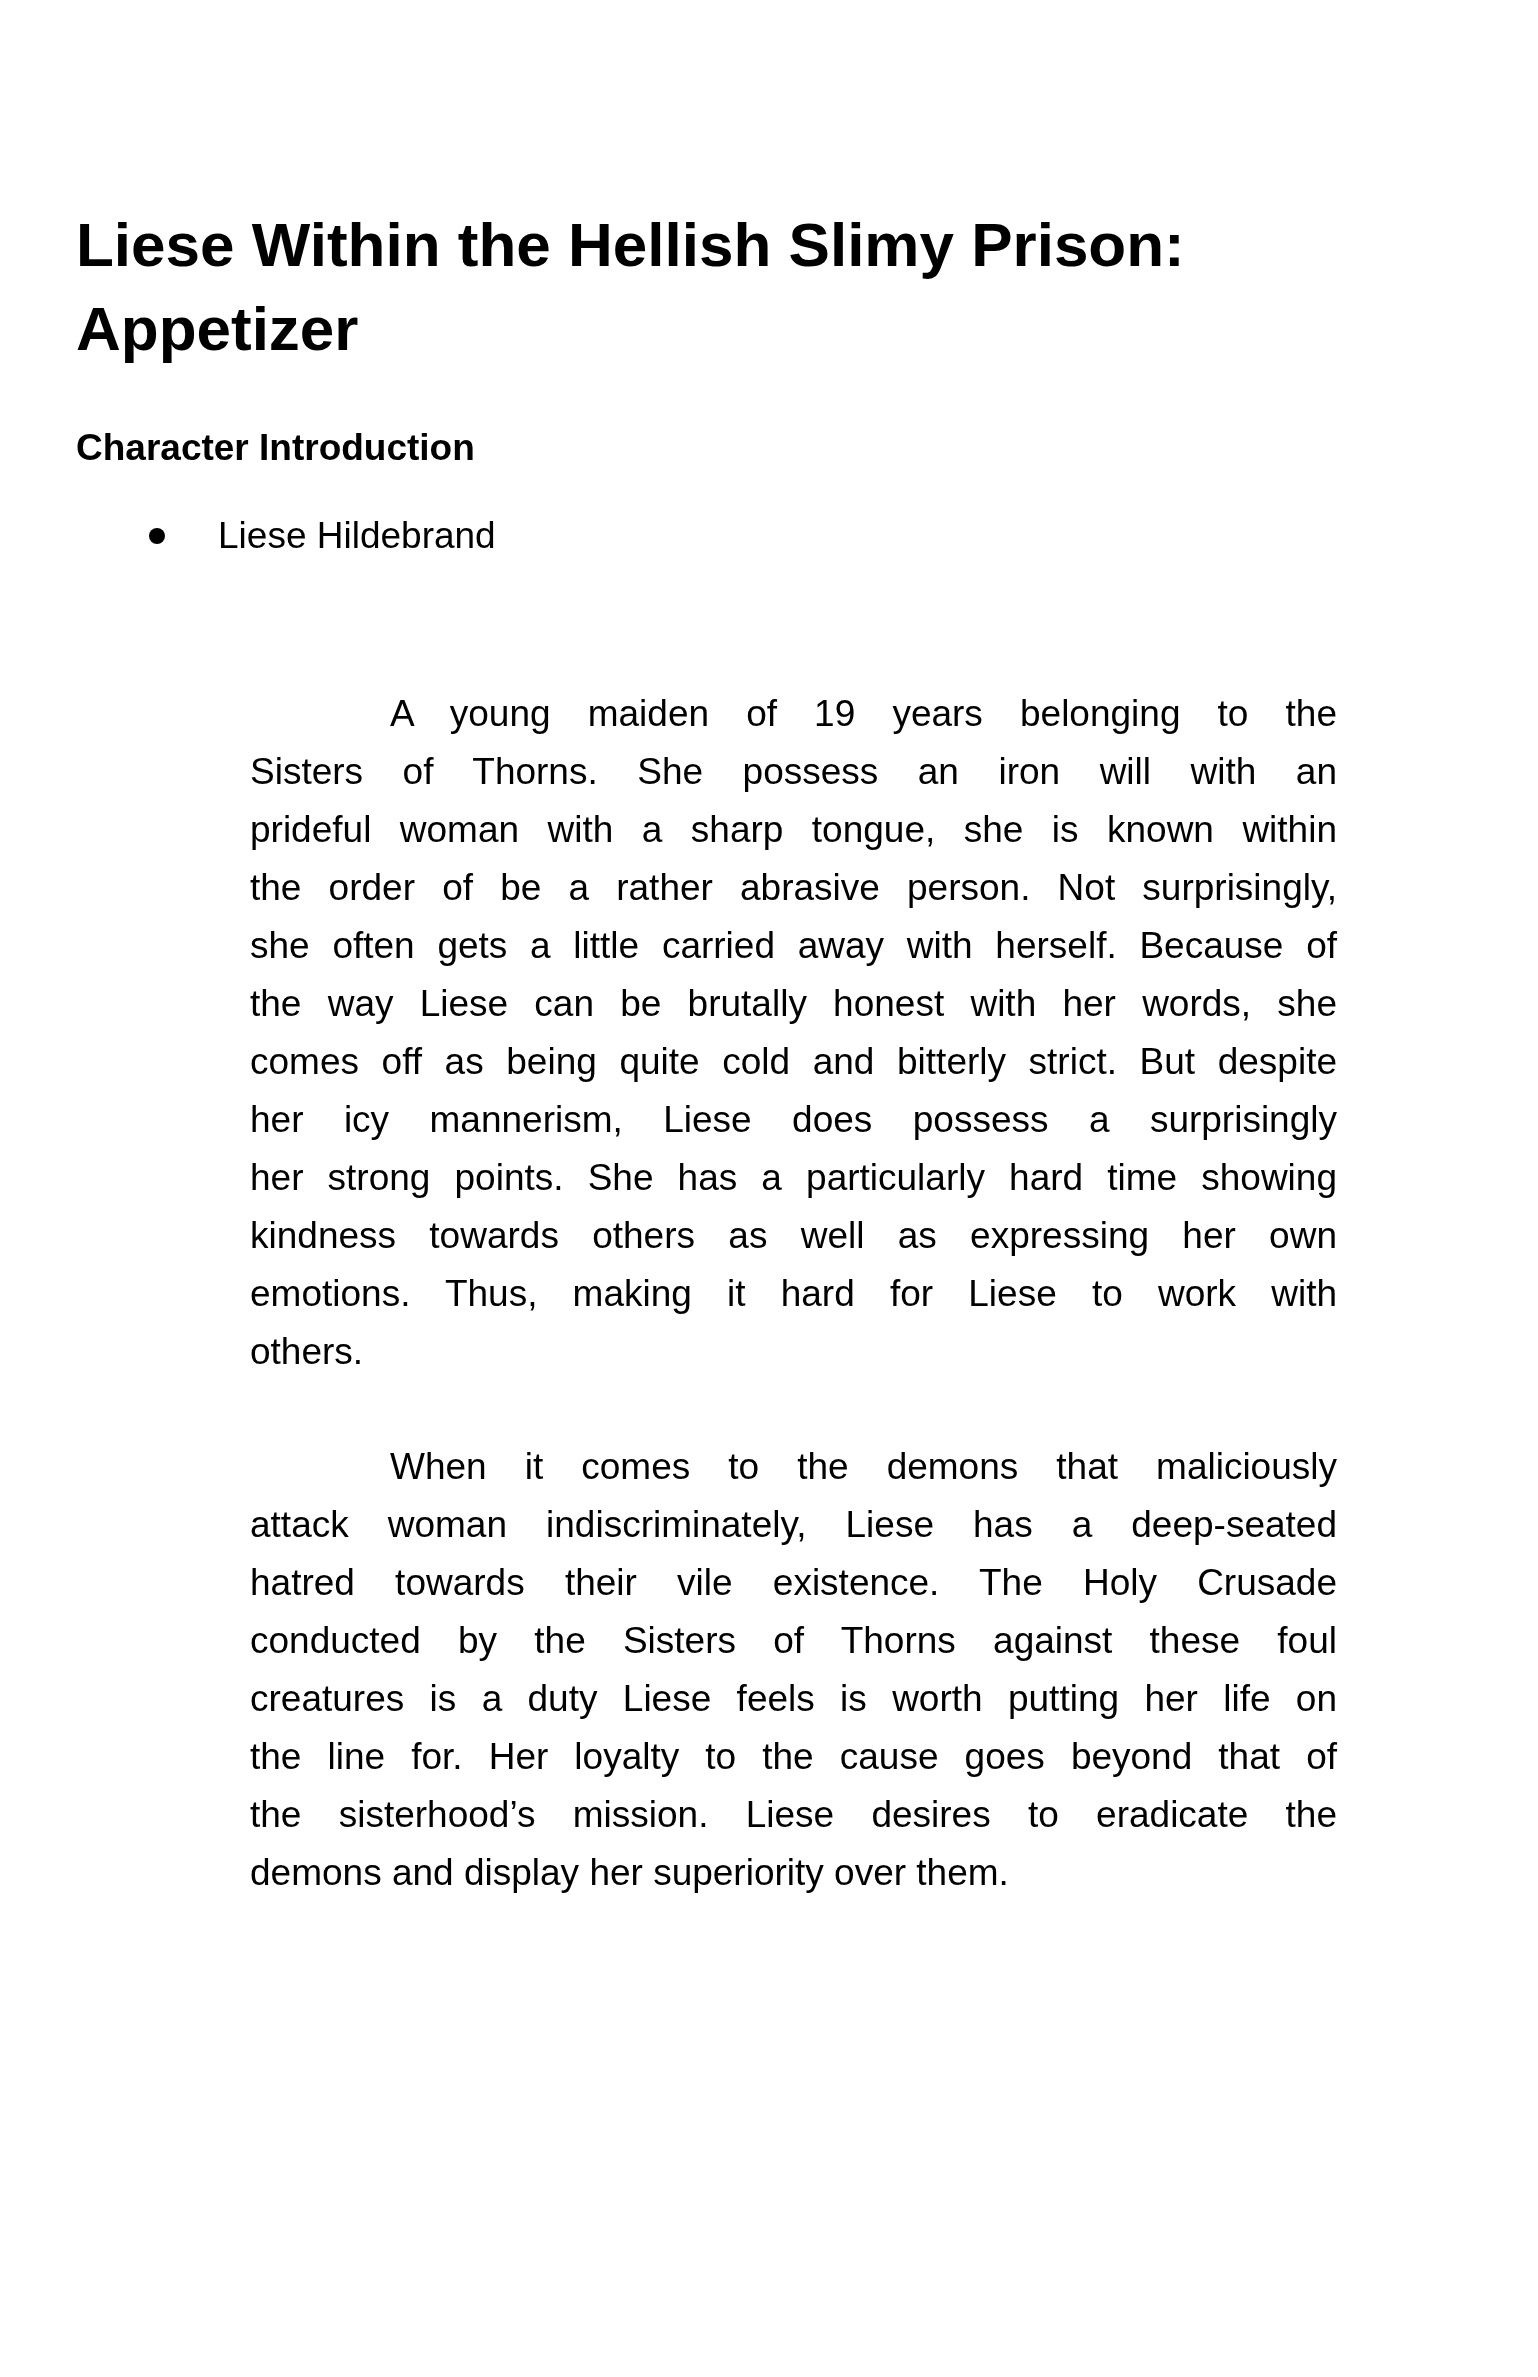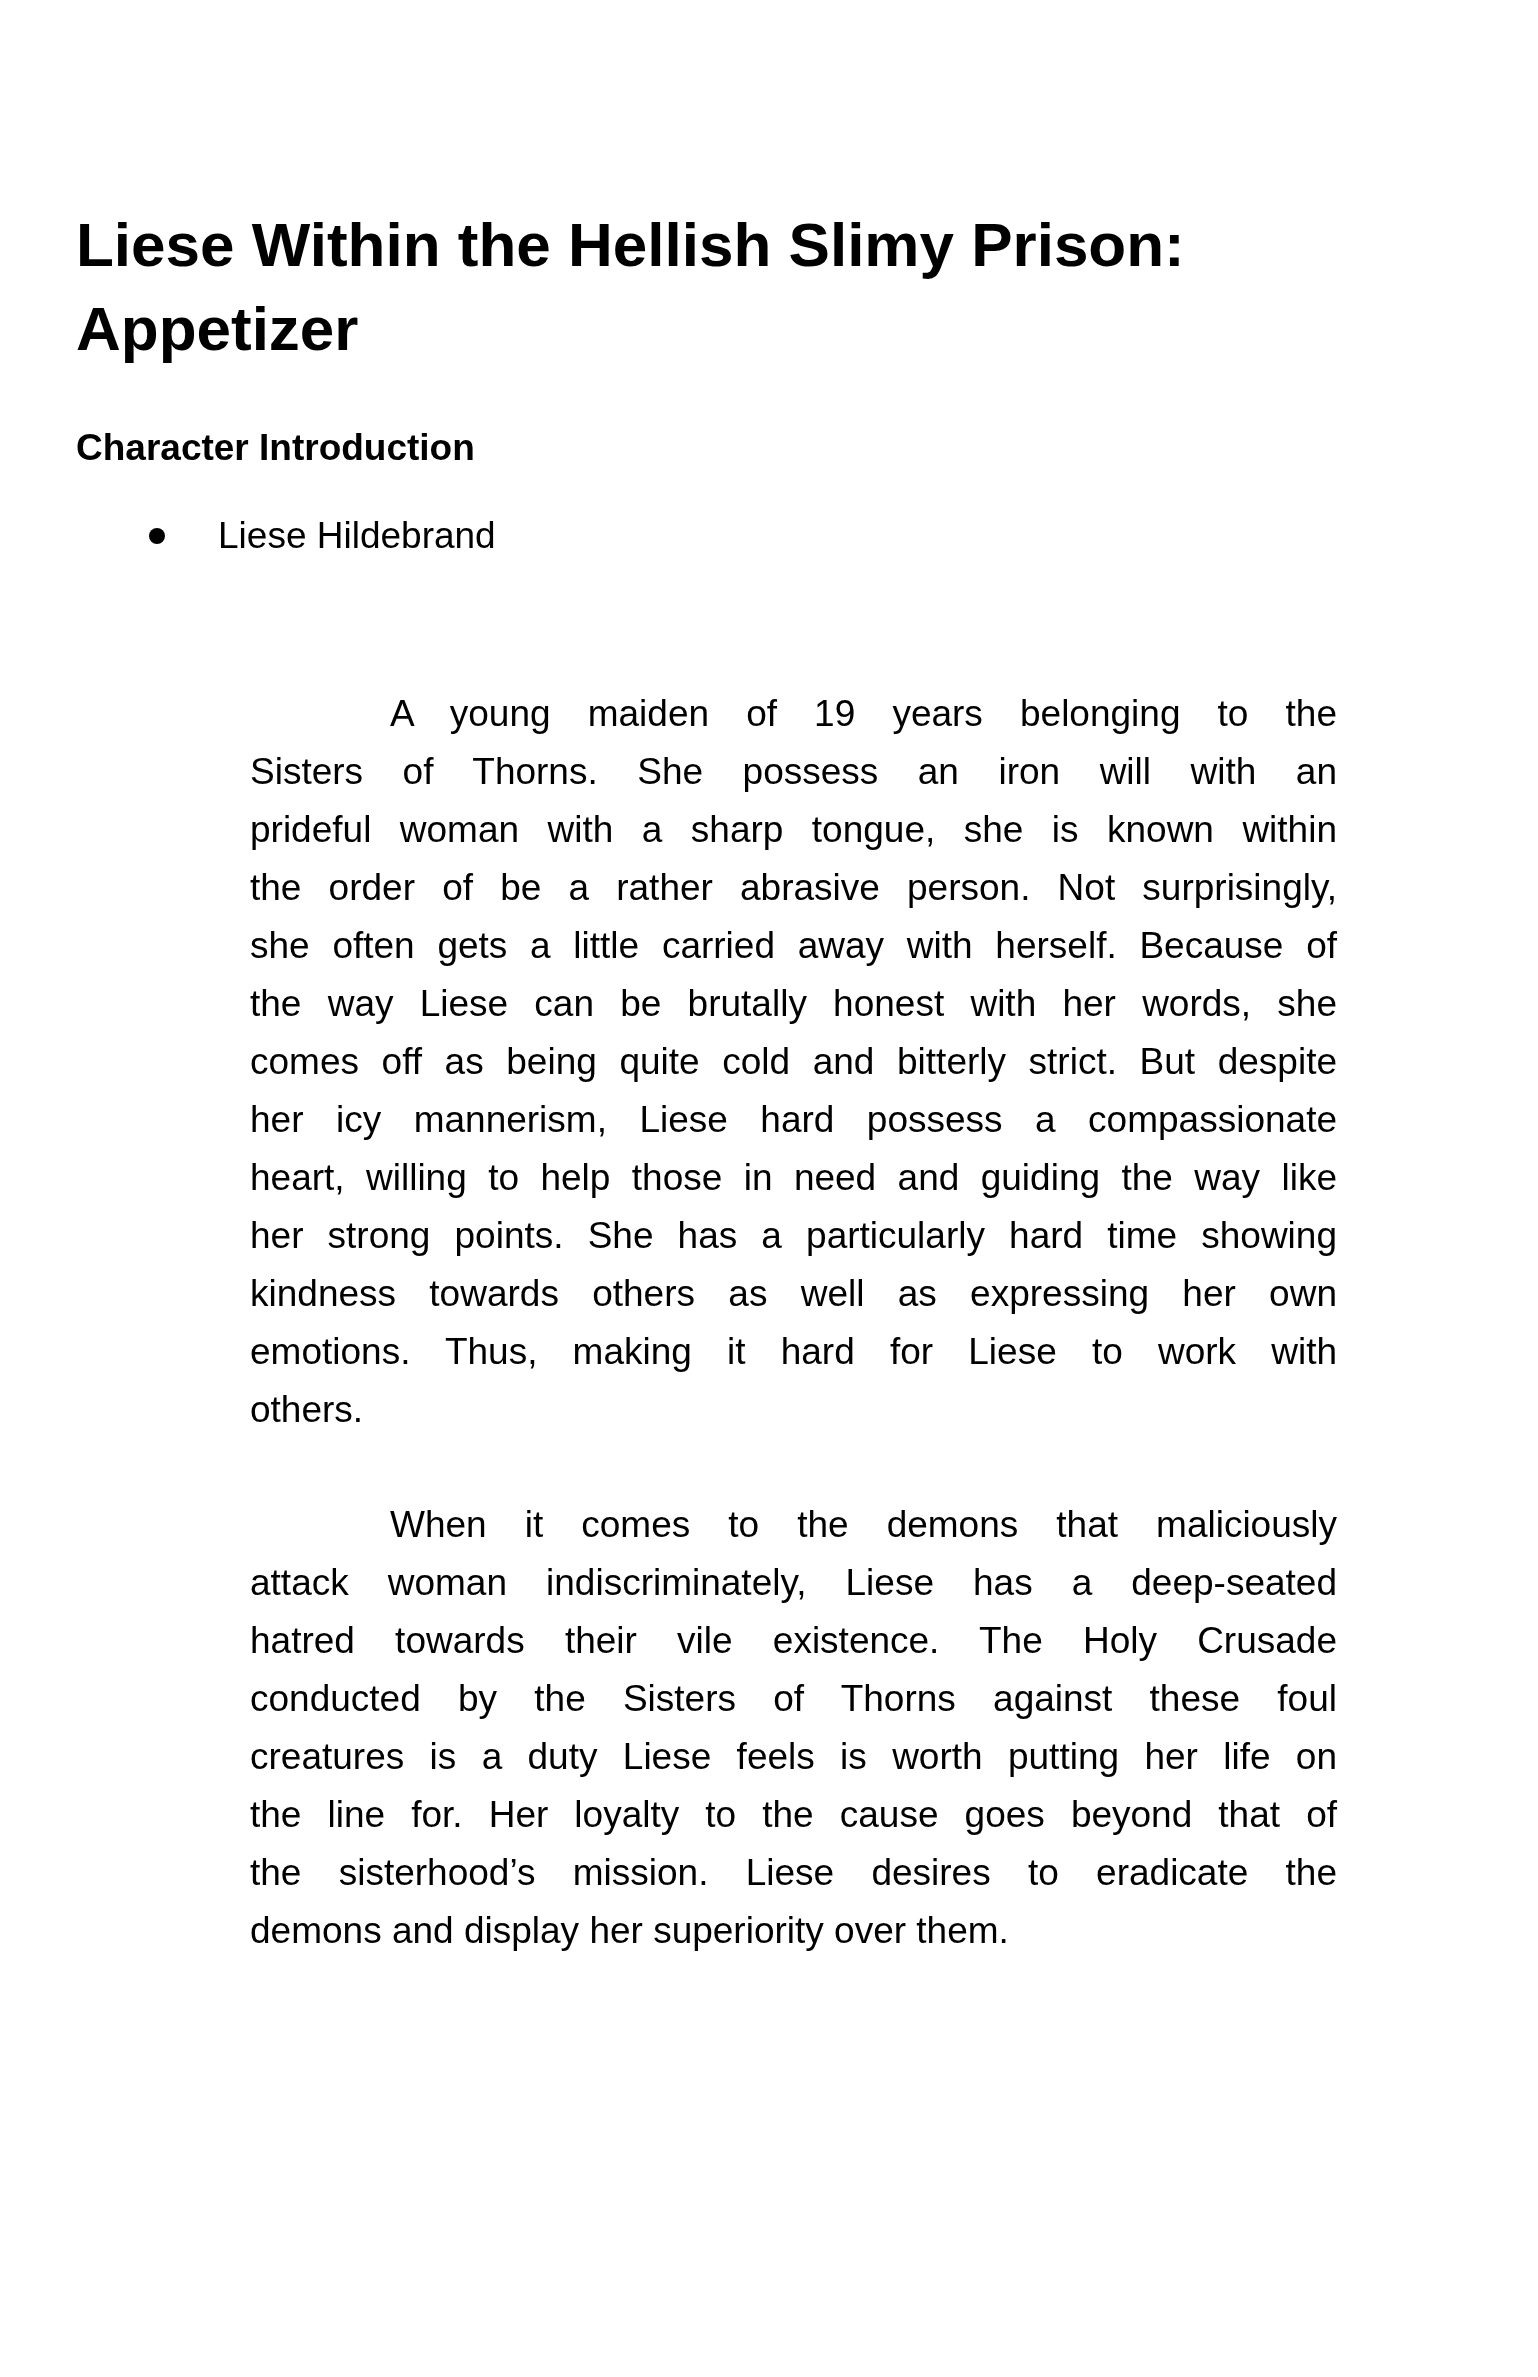--- a/index.html
+++ b/index.html
@@ -99,22 +99,21 @@
   </div>
 
   <div class="para para-1">
       <div class="line first">A young maiden of 19 years belonging to the</div>
       <div class="line">Sisters of Thorns. She possess an iron will with an</div>
       <div class="line">prideful woman with a sharp tongue, she is known within</div>
       <div class="line">the order of be a rather abrasive person. Not surprisingly,</div>
       <div class="line">she often gets a little carried away with herself. Because of</div>
       <div class="line">the way Liese can be brutally honest with her words, she</div>
       <div class="line">comes off as being quite cold and bitterly strict. But despite</div>
-      <div class="line">her icy mannerism, Liese hard possess a compassionate</div>
-      <div class="line">heart, willing to help those in need and guiding the way like</div>
+      <div class="line">her icy mannerism, Liese does possess a surprisingly</div>
       <div class="line">her strong points. She has a particularly hard time showing</div>
       <div class="line">kindness towards others as well as expressing her own</div>
       <div class="line">emotions. Thus, making it hard for Liese to work with</div>
       <div class="line last">others.</div>
     </div>
 
   <div class="para para-2">
       <div class="line first">When it comes to the demons that maliciously</div>
       <div class="line">attack woman indiscriminately, Liese has a deep-seated</div>
       <div class="line">hatred towards their vile existence. The Holy Crusade</div>

